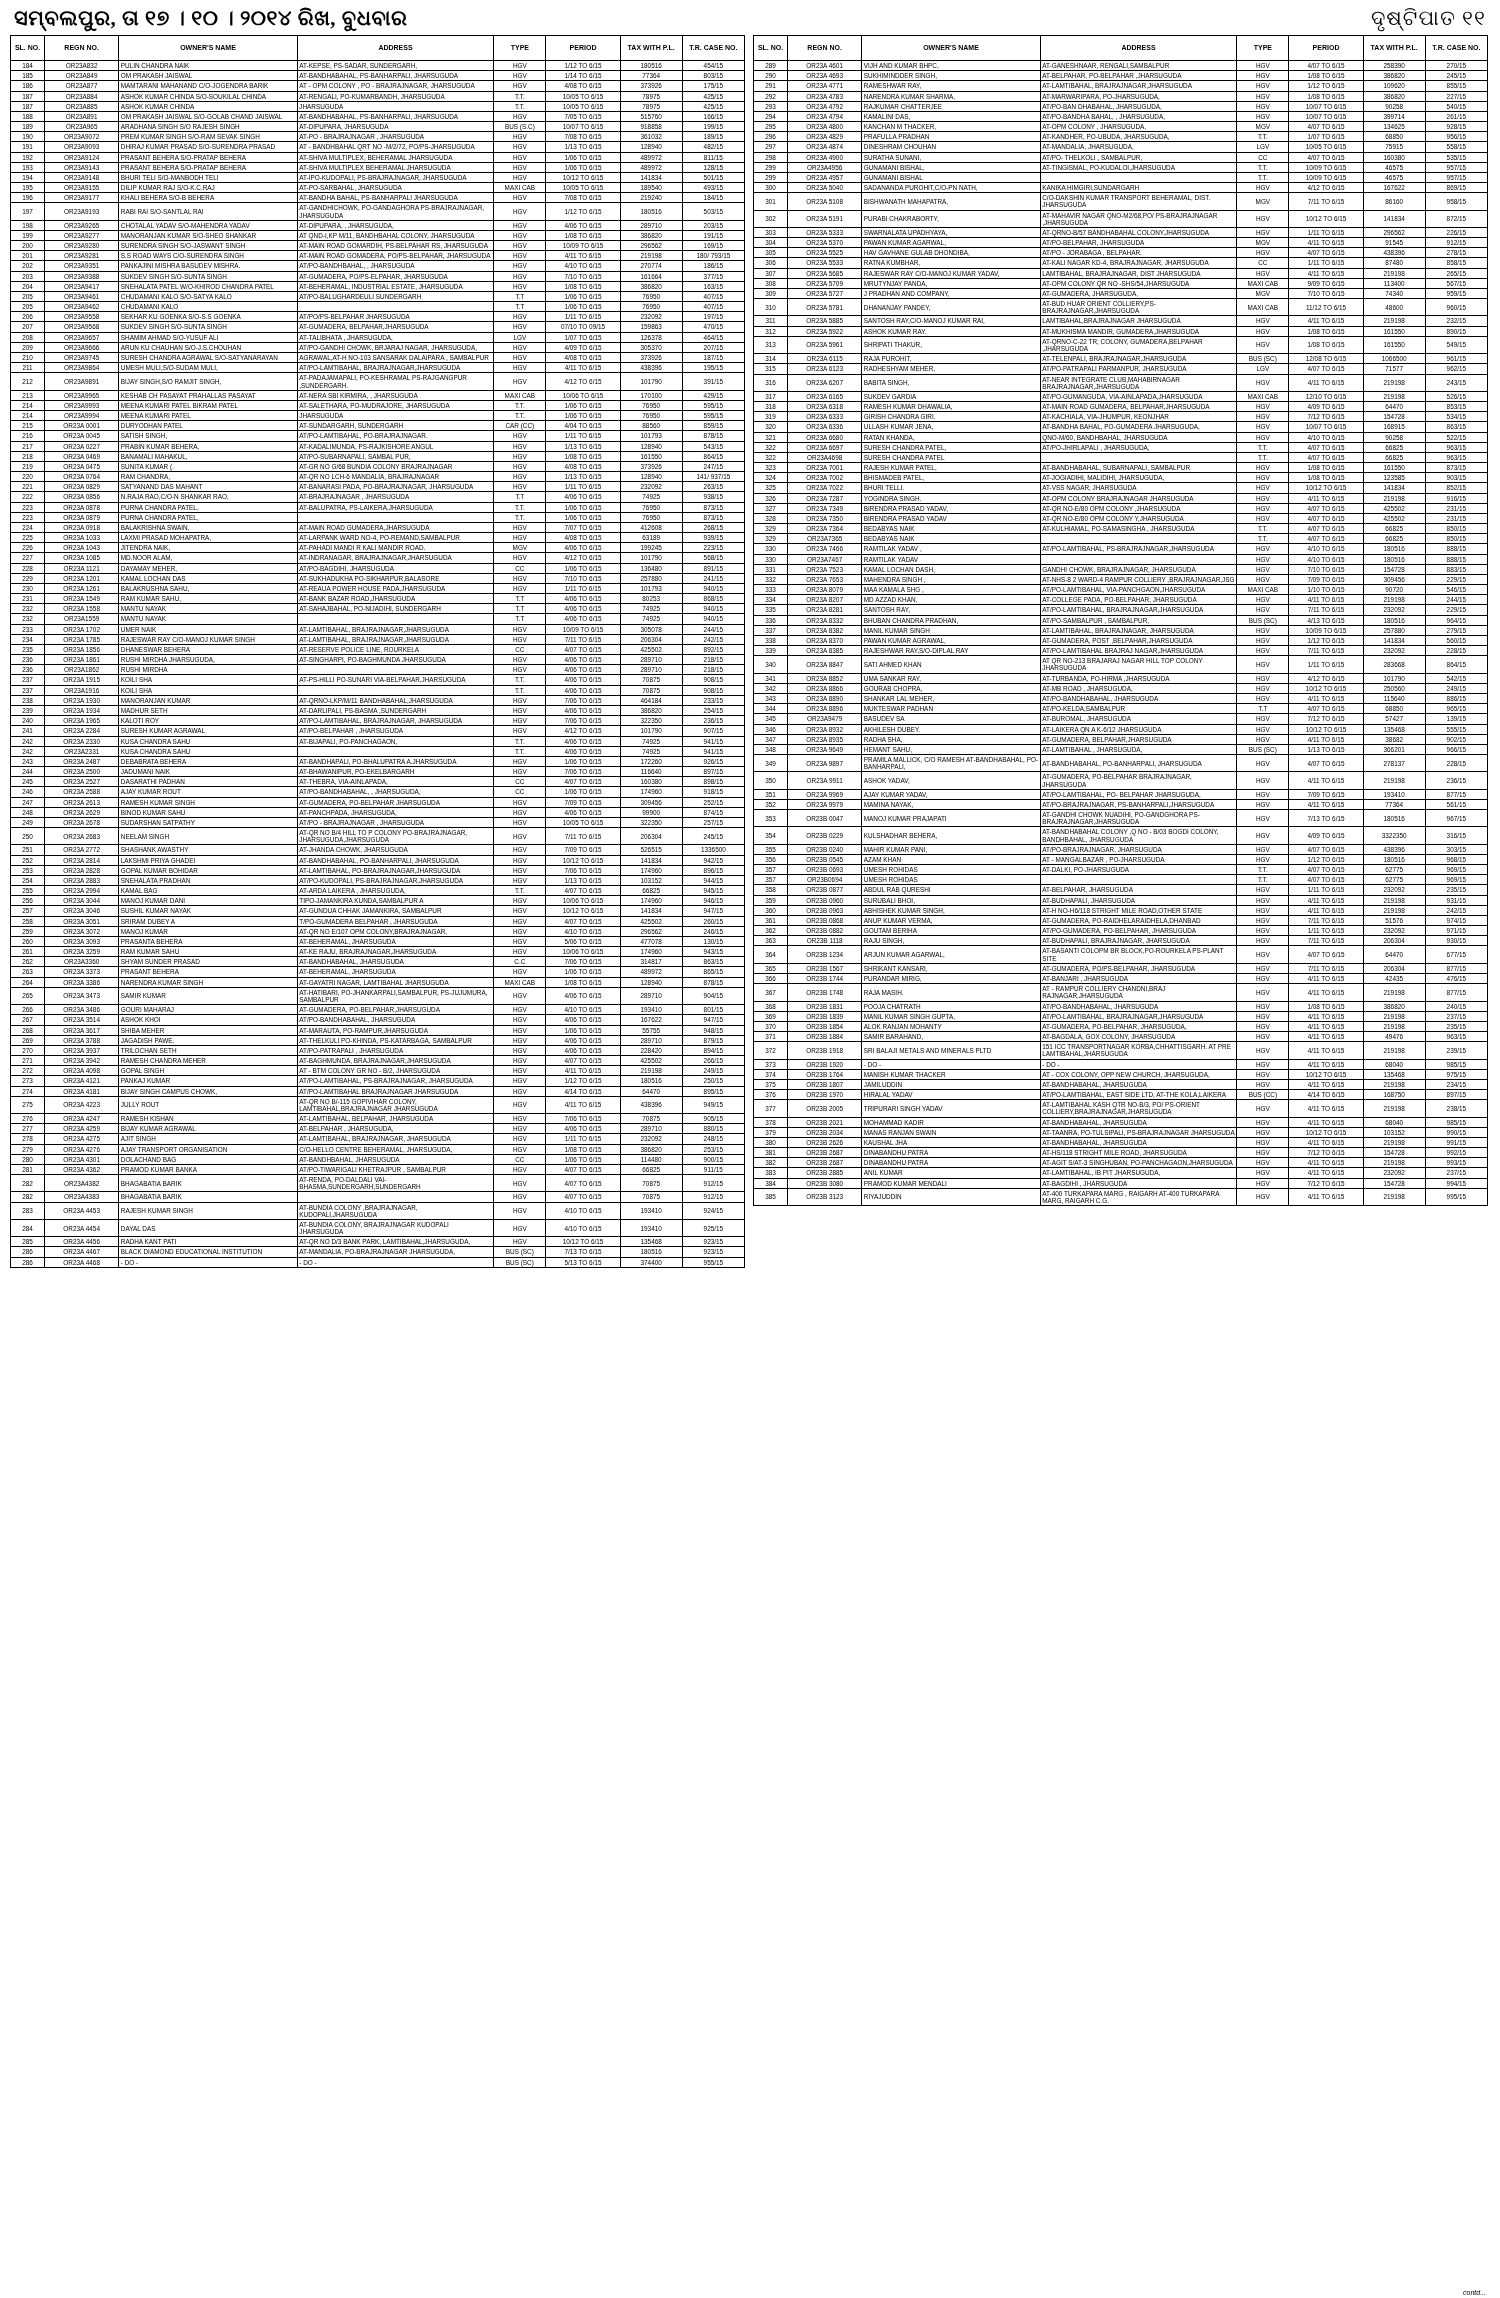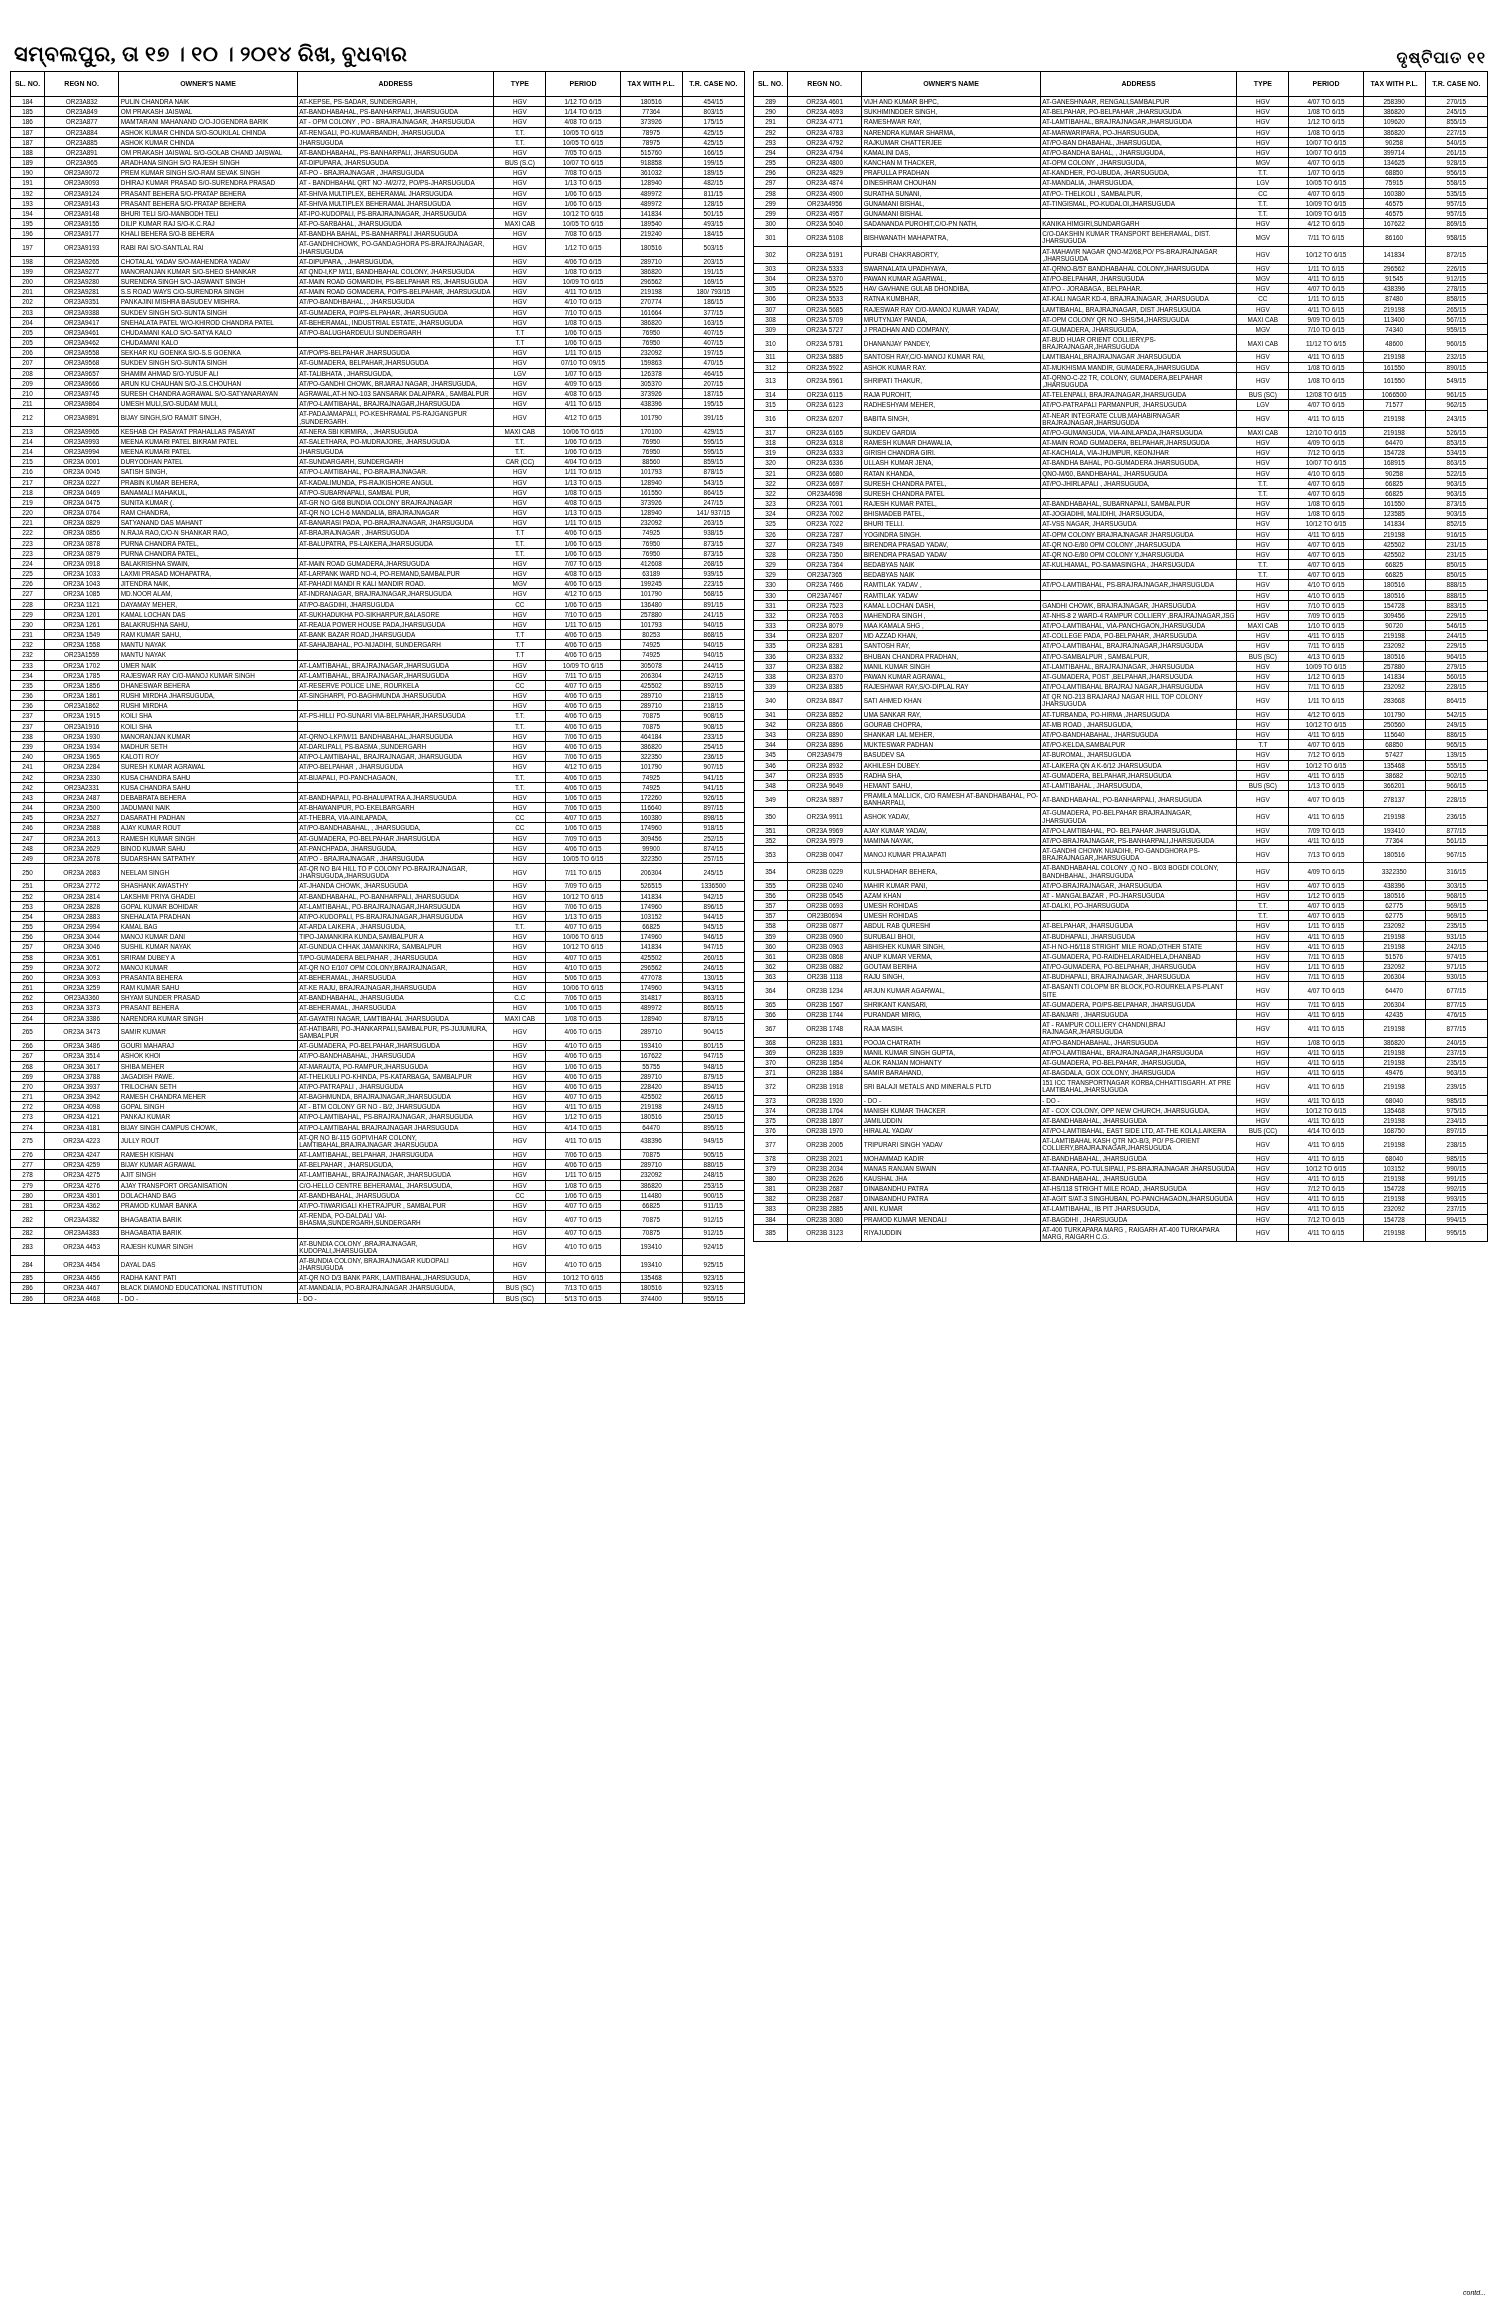--- a/index.html
+++ b/index.html
@@ -1,20 +1,20 @@
 <!DOCTYPE html>
 <html><head>
 <meta charset="utf-8">
 <style>
   html,body{margin:0;padding:0;background:#ffffff;}
   body{width:1500px;height:2298px;font-family:"Liberation Sans",sans-serif;color:#000;}
   .page{width:1500px;height:2298px;box-sizing:border-box;padding:6px 10px 4px 10px;position:relative;}
-  .masthead{display:flex;align-items:flex-end;justify-content:space-between;padding:0 4px 4px 4px;margin-top:36px;}
+  .masthead{display:flex;align-items:flex-start;justify-content:space-between;padding:0 4px 4px 4px;}
   .masthead .left{font-family:"Liberation Serif",serif;font-size:21px;font-weight:bold;letter-spacing:.5px;}
-  .masthead .right{font-family:"Liberation Serif",serif;font-size:16px;font-weight:bold;letter-spacing:1px;}
+  .masthead .right{font-family:"Liberation Serif",serif;font-size:21px;font-weight:normal;letter-spacing:1px;}
   .columns{display:flex;gap:8px;align-items:flex-start;}
   .col{width:735px;}
   table{border-collapse:collapse;width:100%;table-layout:fixed;}
   th,td{border:1px solid #000;font-size:6.4px;line-height:1.12;padding:1px 1.5px;vertical-align:middle;overflow:hidden;}
   thead th{font-size:7px;font-weight:bold;text-align:center;height:22px;line-height:1.05;}
   td.c{text-align:center;}
   td.l{text-align:left;}
   .u{text-transform:uppercase;}
   col.c-sl{width:34px;}
   col.c-regn{width:74px;}

